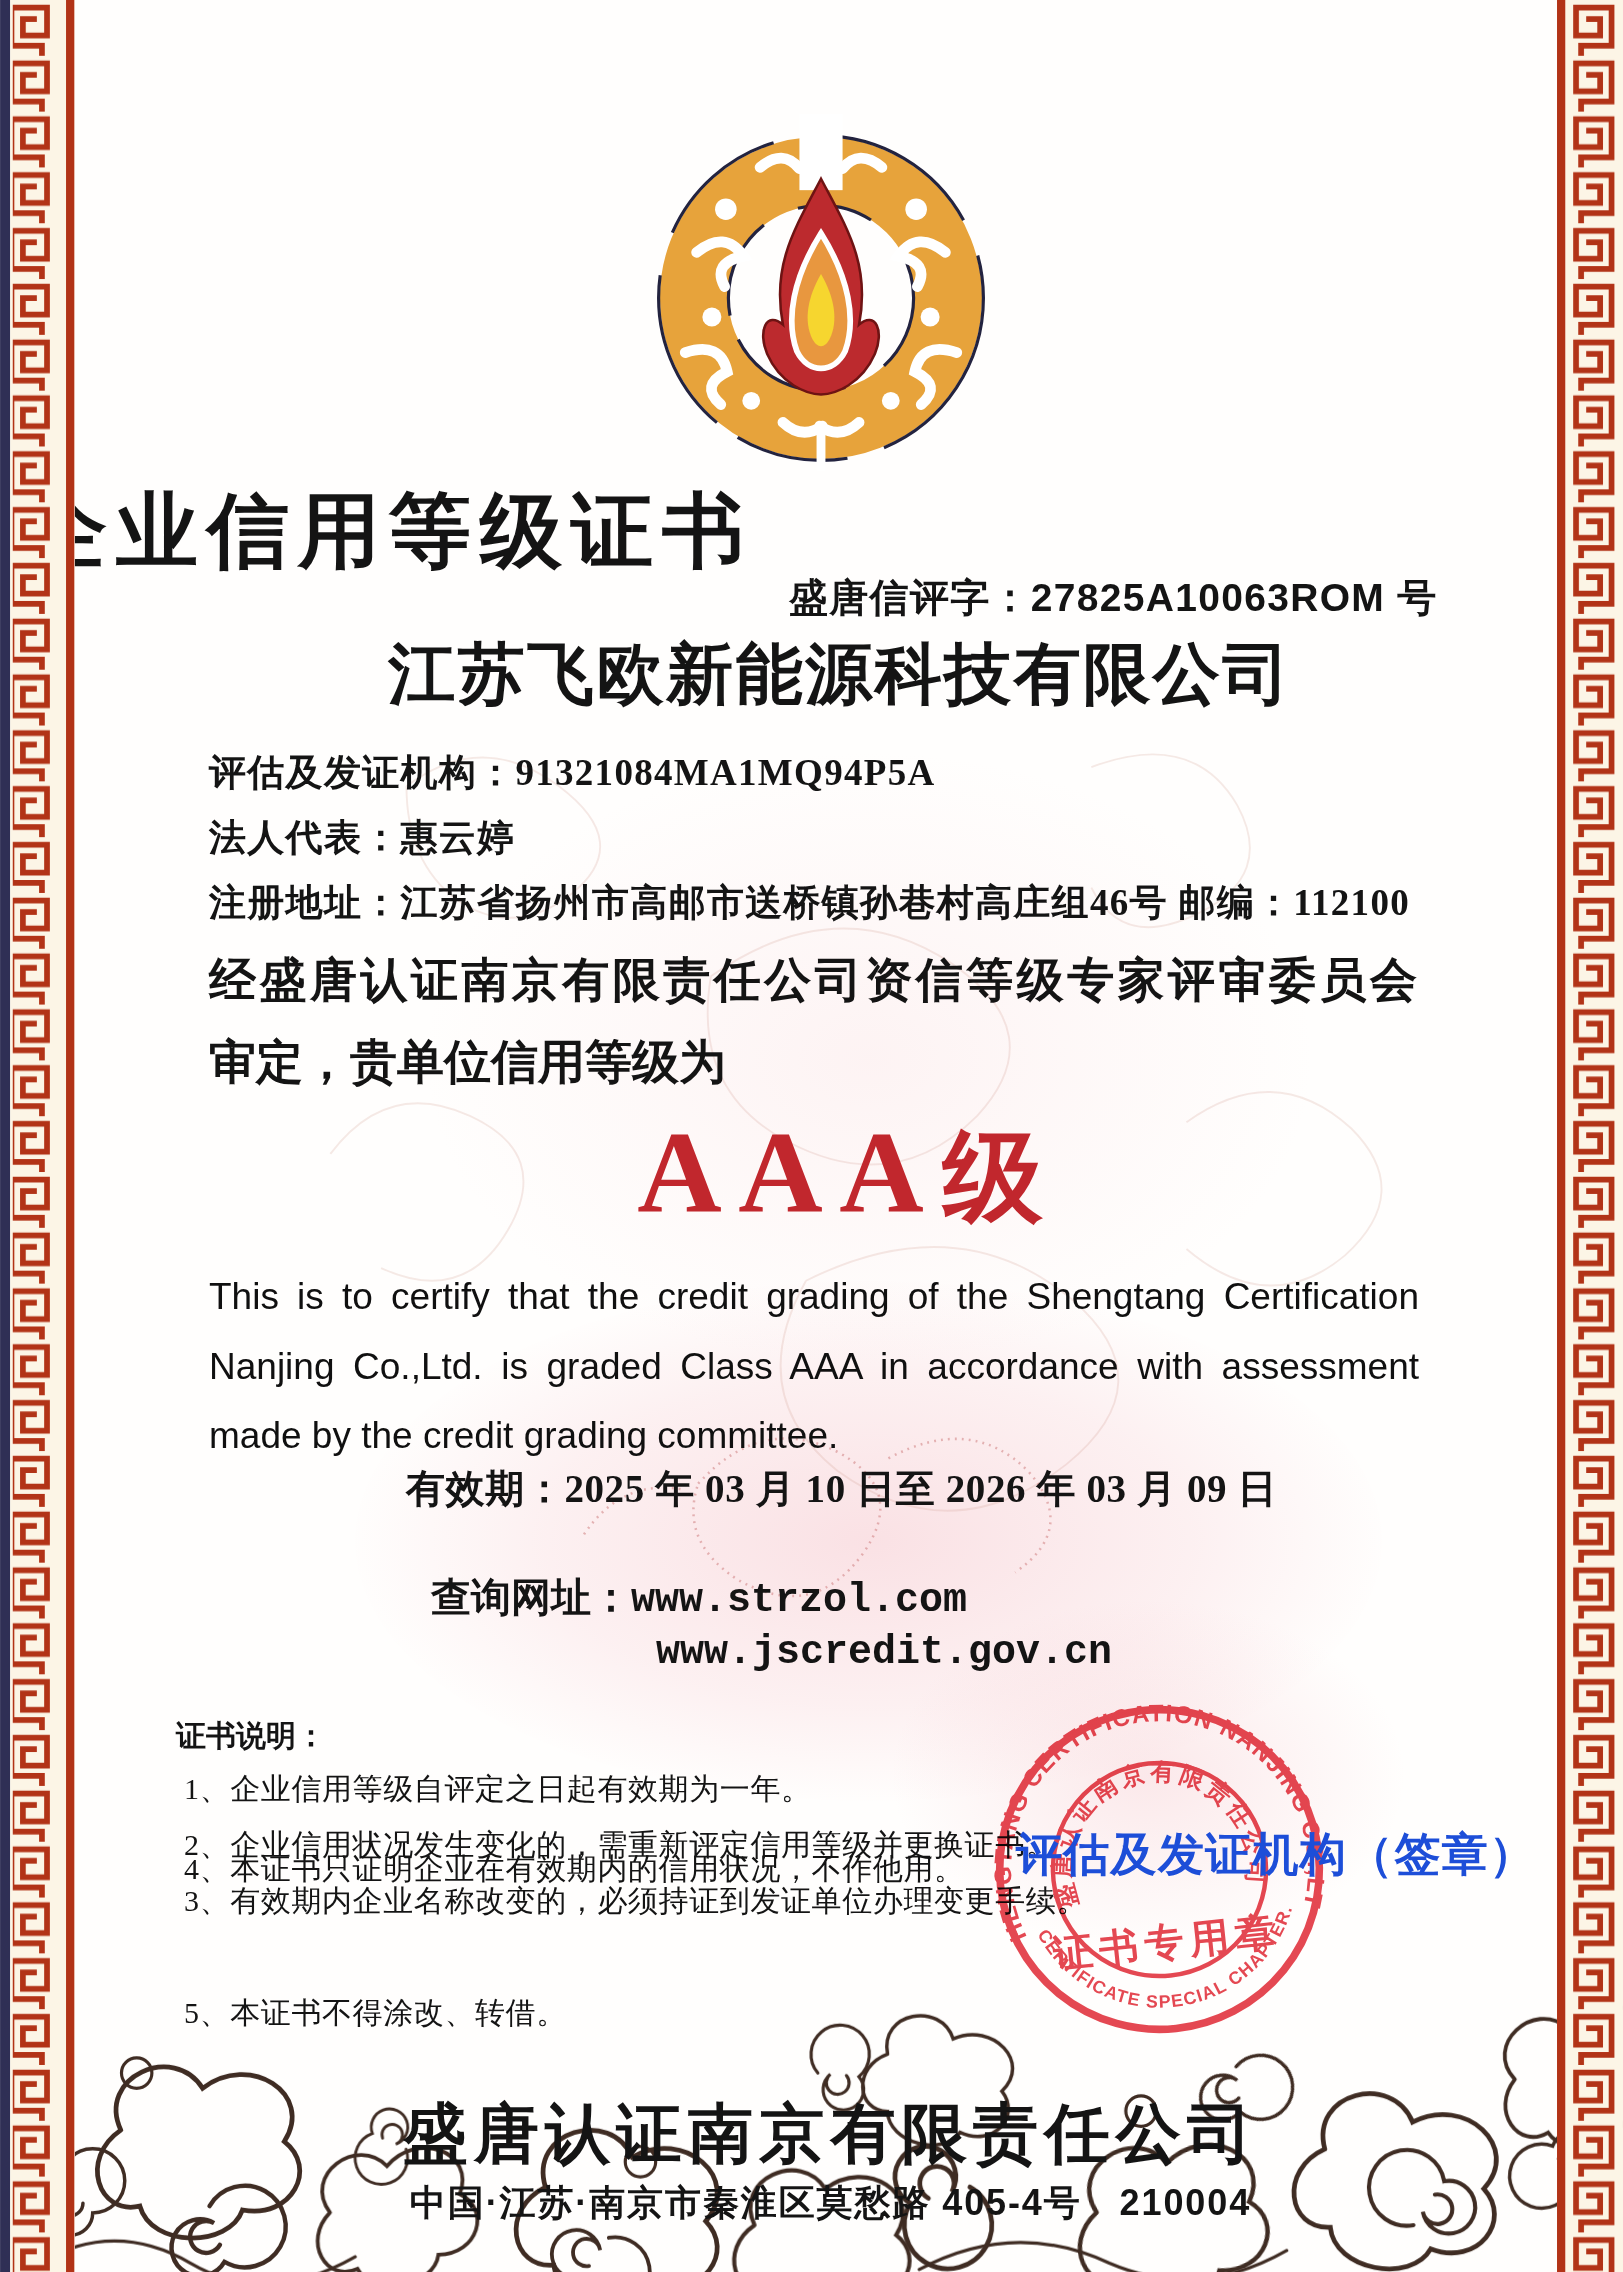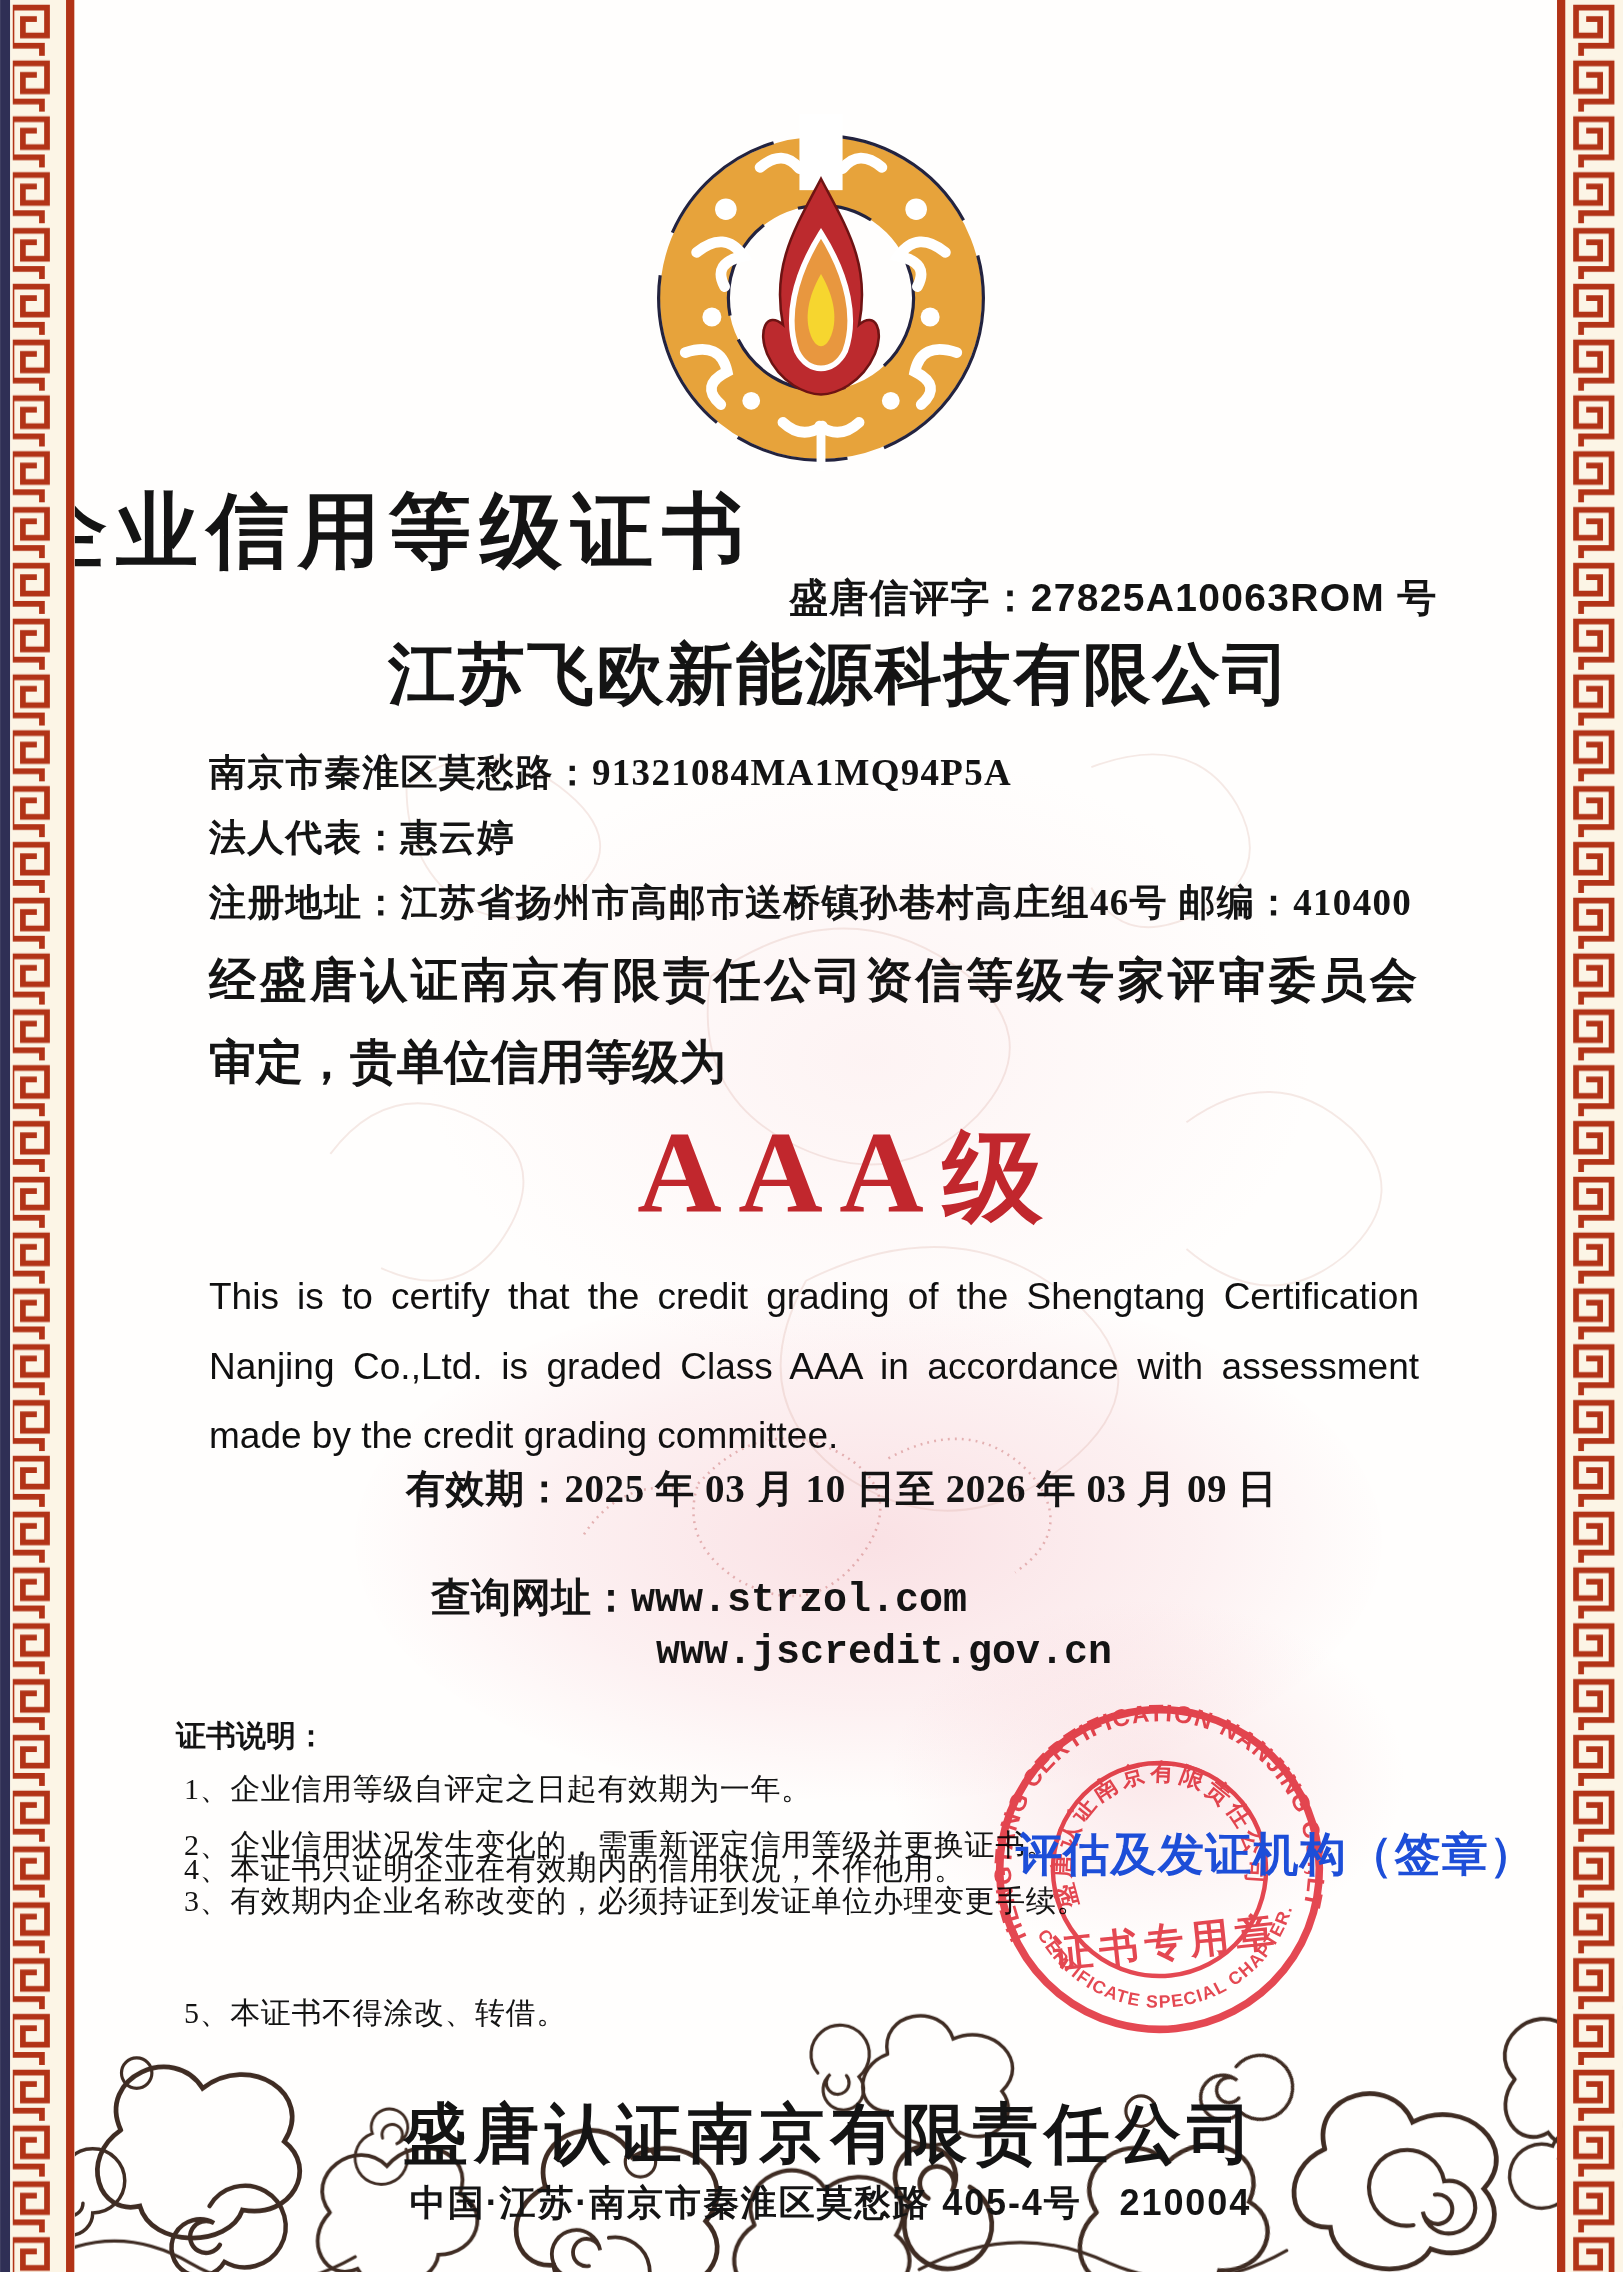--- a/index.html
+++ b/index.html
@@ -94,23 +94,23 @@
       <path d="M0,-178 C42,-98 78,-42 60,52 C86,30 100,62 85,98 C64,146 22,162 0,162 C-22,162 -64,146 -85,98 C-100,62 -86,30 -60,52 C-78,-42 -42,-98 0,-178 Z" fill="#bc2a2e" stroke="#6e1313" stroke-width="4"></path>
       <path d="M0,-92 C44,-22 56,44 38,94 C20,130 -20,130 -38,94 C-56,44 -44,-22 0,-92 Z" fill="#e8973f" stroke="#ffffff" stroke-width="9"></path>
       <path d="M0,-28 C22,10 27,46 14,74 C6,90 -6,90 -14,74 C-27,46 -22,10 0,-28 Z" fill="#f6d62f"></path>
     </g>
   </svg>
 
   <div class="abs z3 title">企业信用等级证书</div>
   <div class="abs z3 certno">盛唐信评字：27825A10063ROM 号</div>
   <div class="abs z3 company">江苏飞欧新能源科技有限公司</div>
 
-  <div class="abs z3 info" style="top:748px;">南京市秦淮区莫愁路：91321084MA1MQ94P5A</div>
+  <div class="abs z3 info" style="top:748px;">评估及发证机构：91321084MA1MQ94P5A</div>
   <div class="abs z3 info" style="top:813px;">法人代表：惠云婷</div>
-  <div class="abs z3 info" style="top:878px;">注册地址：江苏省扬州市高邮市送桥镇孙巷村高庄组46号  邮编：410400</div>
+  <div class="abs z3 info" style="top:878px;">注册地址：江苏省扬州市高邮市送桥镇孙巷村高庄组46号  邮编：112100</div>
 
   <div class="abs z3 body-line" style="top:1031px;">审定，贵单位信用等级为</div>
   <div class="abs z3 body-line just" style="top:949px;">经盛唐认证南京有限责任公司资信等级专家评审委员会</div>
 
   <div class="abs z3 grade">
     <span class="aaa">AAA</span>
     <span class="suffix">级</span>
   </div>
 
   <div class="abs z3 eng just" style="top:1262px;">This is to certify that the credit grading of the Shengtang Certification</div>

